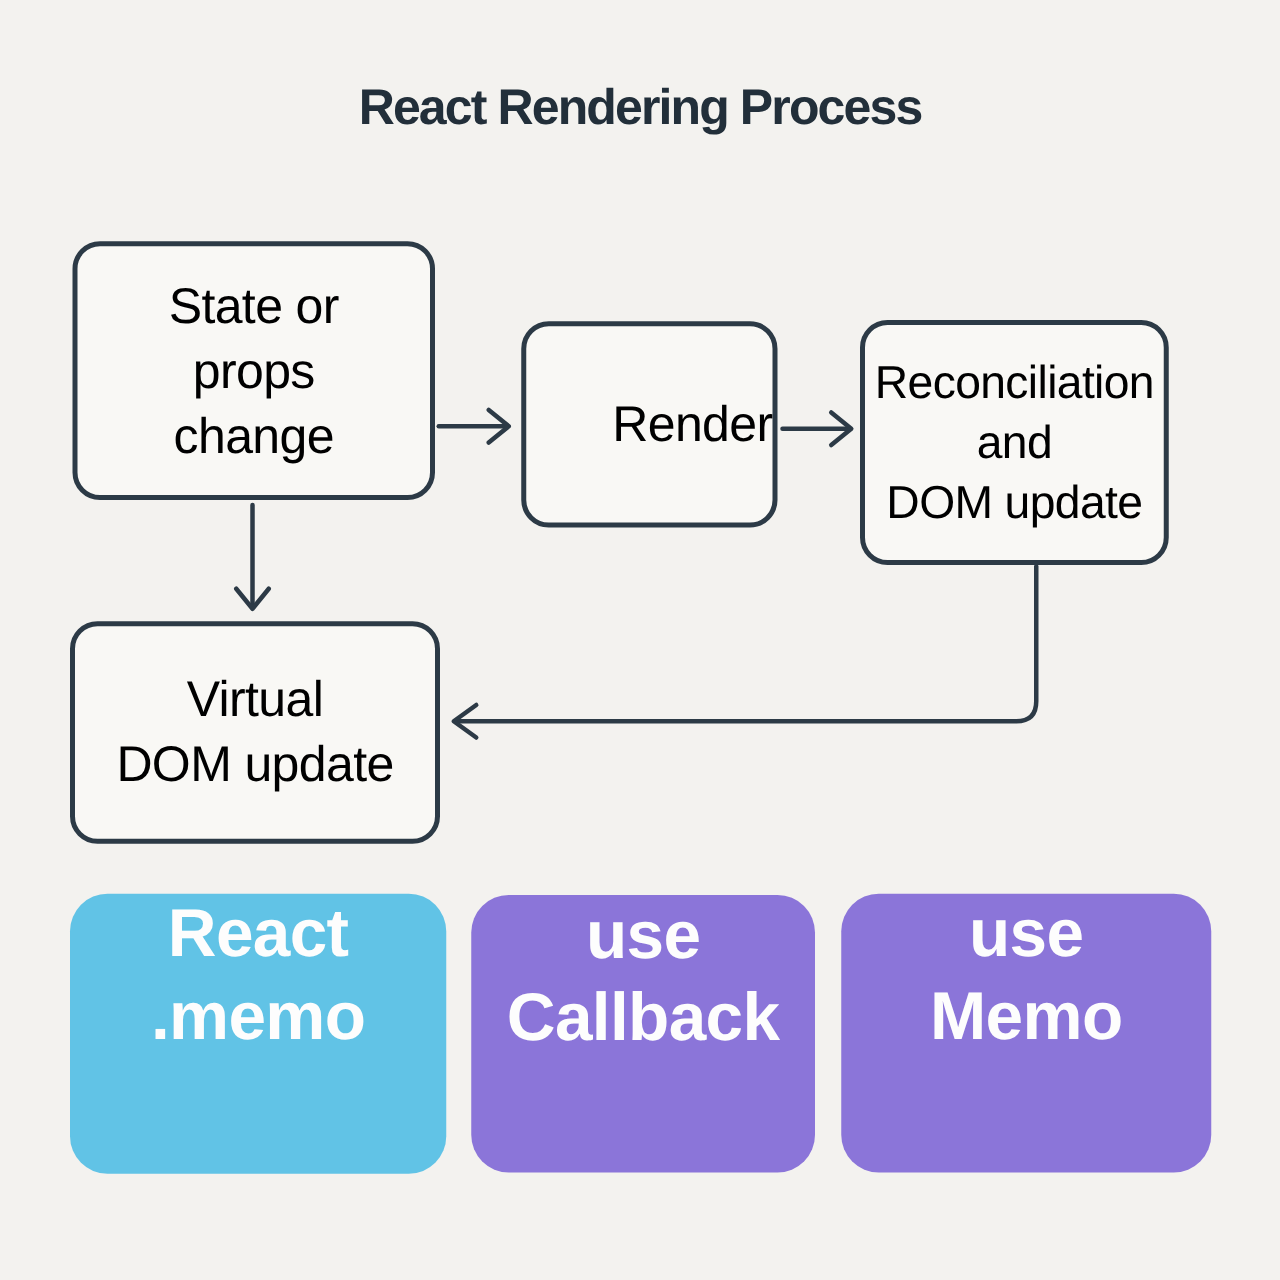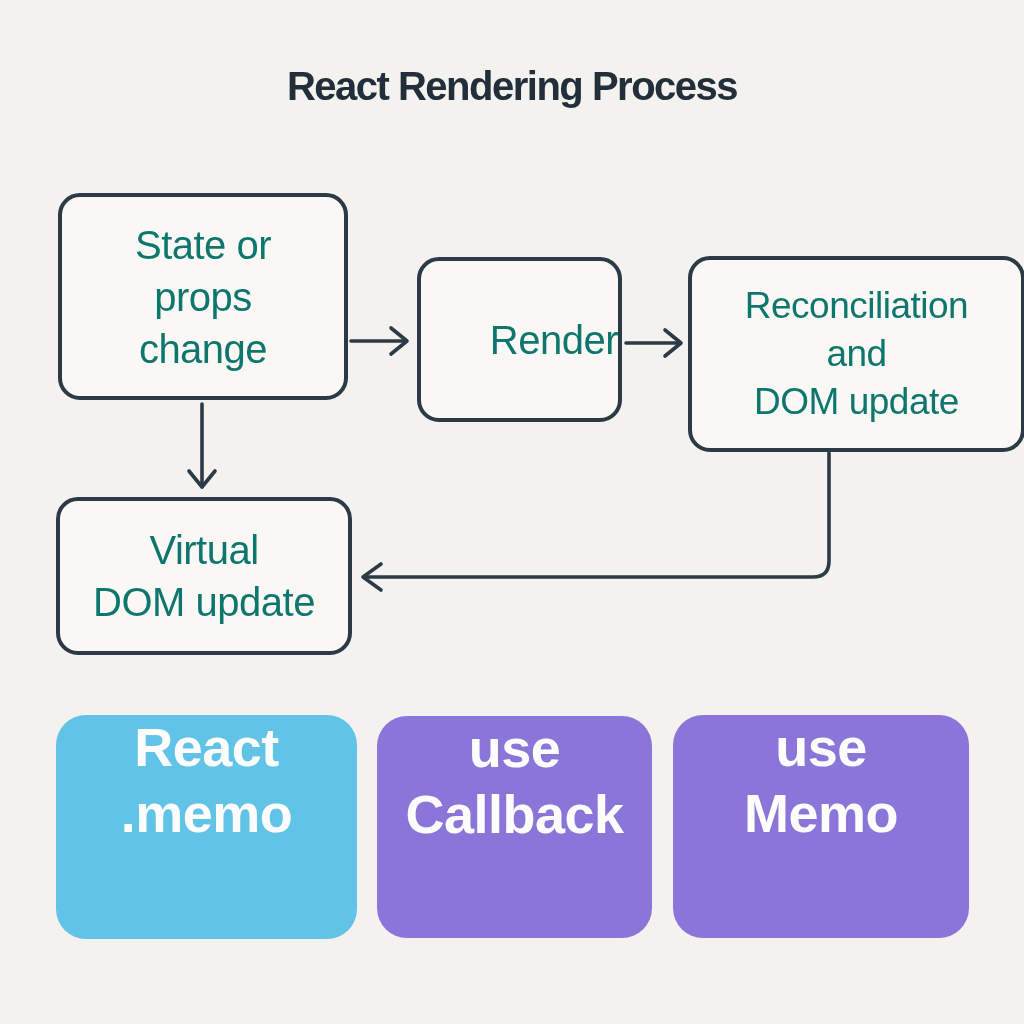--- a/index.html
+++ b/index.html
@@ -35,28 +35,28 @@
     display: flex;
     align-items: center;
     justify-content: center;
     text-align: center;
   }
   .node .label {
     white-space: pre-line;
     font-size: 40px;
     font-weight: 500;
     line-height: 1.3;
-    color: #0f766e;
+    color: #000000;
     letter-spacing: -0.5px;
   }
   .node-state        { left: 58px;  top: 193px; width: 290px; height: 207px; }
   .node-render       { left: 417px; top: 257px; width: 205px; height: 165px; justify-content: flex-end; }
-  .node-recon        { left: 688px; top: 256px; width: 337px; height: 196px; }
+  .node-recon        { left: 688px; top: 256px; width: 247px; height: 196px; }
   .node-recon .label { font-size: 37px; }
-  .node-virtual      { left: 56px;  top: 497px; width: 296px; height: 158px; }
+  .node-virtual      { left: 56px;  top: 497px; width: 296px; height: 178px; }
 
   .edges {
     position: absolute;
     left: 0; top: 0;
     width: 1024px; height: 1024px;
     pointer-events: none;
   }
   .edges path, .edges line, .edges polyline {
     stroke: #2c3a46;
     stroke-width: 3.6;

